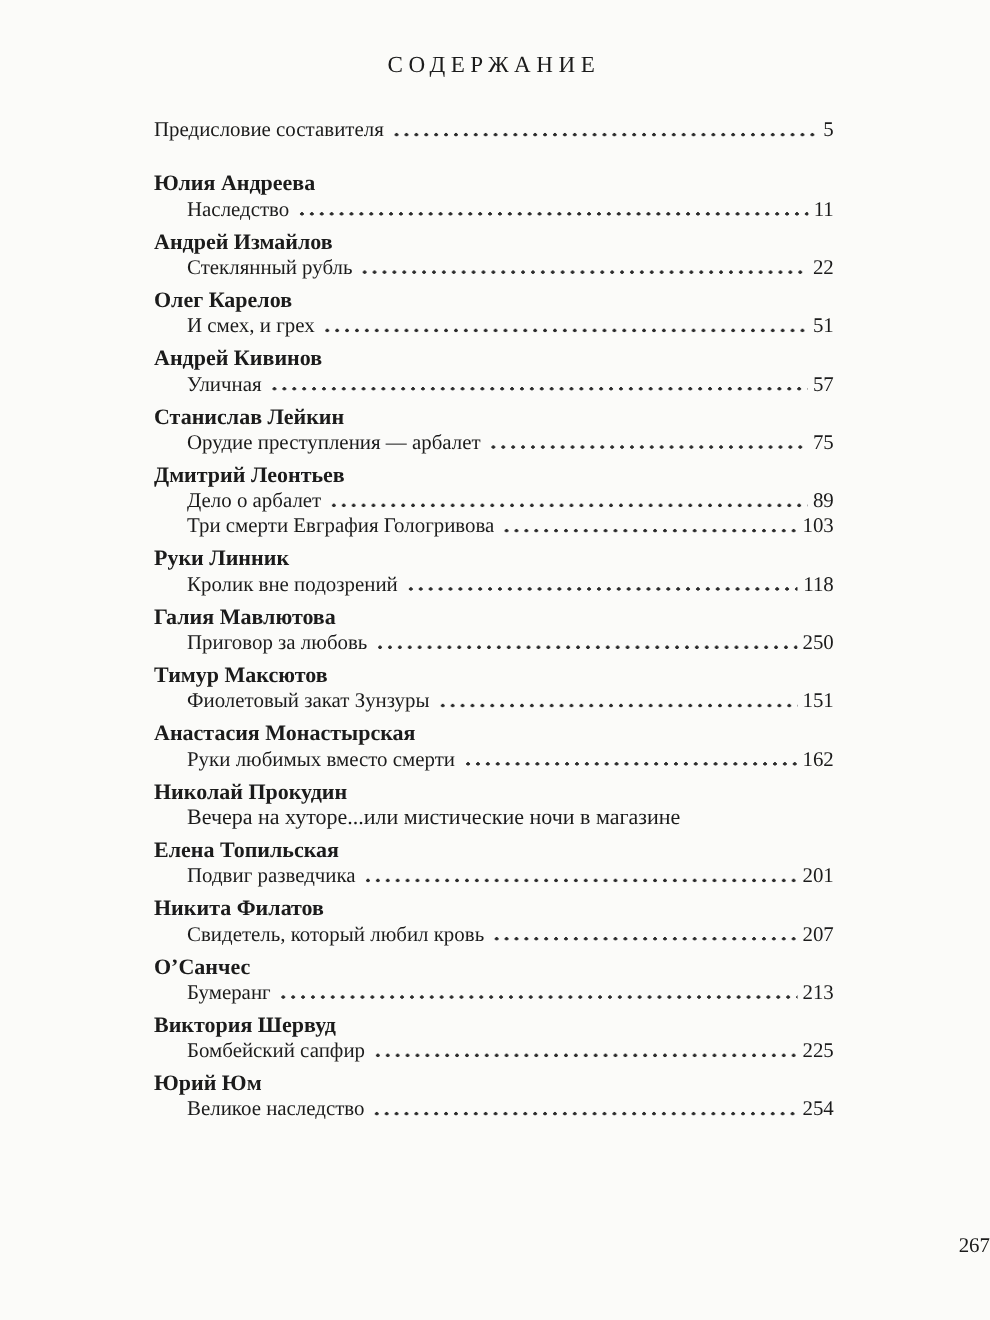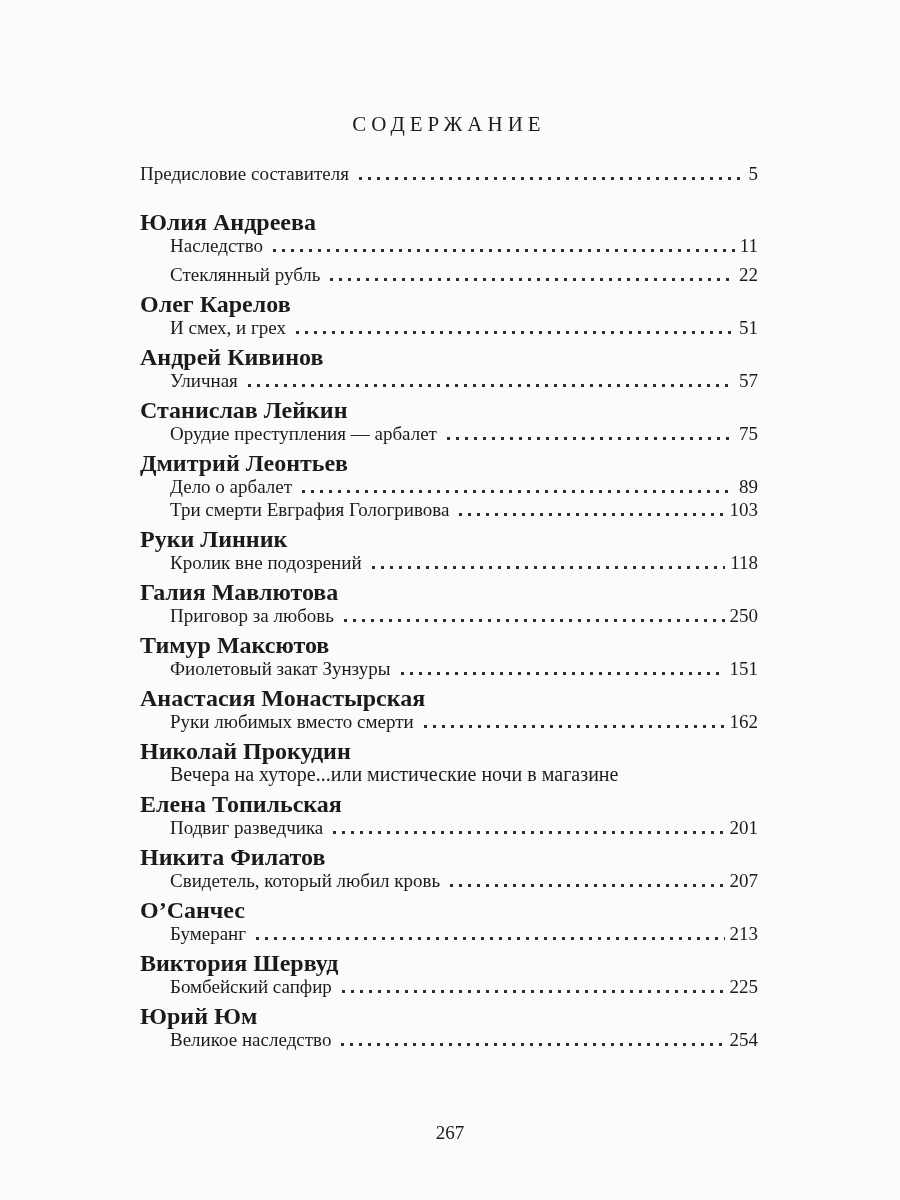--- a/index.html
+++ b/index.html
@@ -12,38 +12,38 @@
     position: relative;
     overflow: hidden;
   }
   .page {
     position: absolute;
     left: 140px;
     width: 618px;
     top: 0;
   }
   .toc-title {
-    margin-top: 112px;
+    margin-top: 46px;
     text-align: center;
     font-size: 21px;
     letter-spacing: 5px;
     font-weight: 400;
   }
   .row {
     display: flex;
     align-items: baseline;
     font-size: 19px;
     line-height: 23px;
   }
-  .preface-row { margin-top: 25px; }
+  .preface-row { margin-top: 36px; }
   .entries { margin-top: 25px; }
   .entry { margin-top: 6px; }
   .author {
     font-weight: bold;
-    font-size: 24px;
+    font-size: 20px;
     line-height: 24px;
   }
   .work-row { padding-left: 30px; }
   .work-line1 {
     padding-left: 30px;
     font-size: 20px;
     line-height: 23px;
   }
   .leader {
     flex: 1 1 auto;
@@ -53,21 +53,21 @@
     background-size: 9px 5px;
     background-repeat: repeat-x;
     background-position: 0 1px;
   }
   .pagenum { white-space: nowrap; }
   .footer {
     position: absolute;
     left: 0;
     width: 900px;
     top: 1122px;
-    text-align: center;
+    text-align: right;
     font-size: 19px;
   }
 </style>
 </head>
 <body>
 
 <div class="page">
 
   <div class="toc-title">СОДЕРЖАНИЕ</div>
 
@@ -82,20 +82,21 @@
     <div class="entry">
       <div class="author">Юлия Андреева</div>
       <div class="row work-row">
         <span>Наследство</span>
         <span class="leader"></span>
         <span class="pagenum">11</span>
       </div>
     </div>
 
     <div class="entry">
+      <div class="author">Андрей  Измайлов</div>
       <div class="row work-row">
         <span>Стеклянный рубль</span>
         <span class="leader"></span>
         <span class="pagenum">22</span>
       </div>
     </div>
 
     <div class="entry">
       <div class="author">Олег Карелов</div>
       <div class="row work-row">

